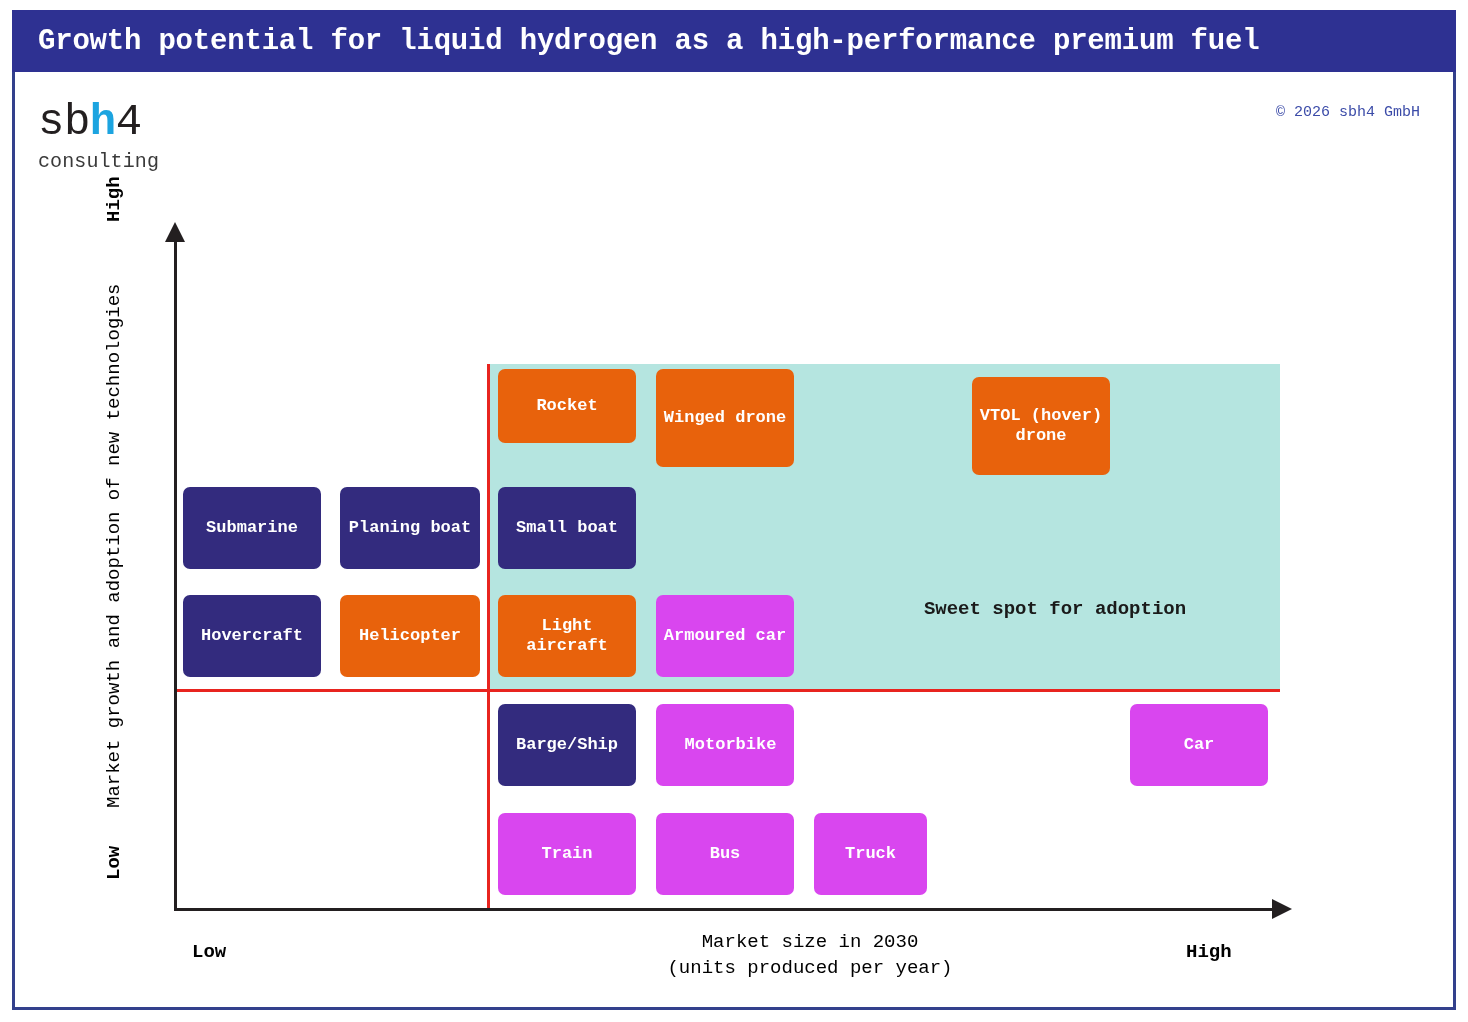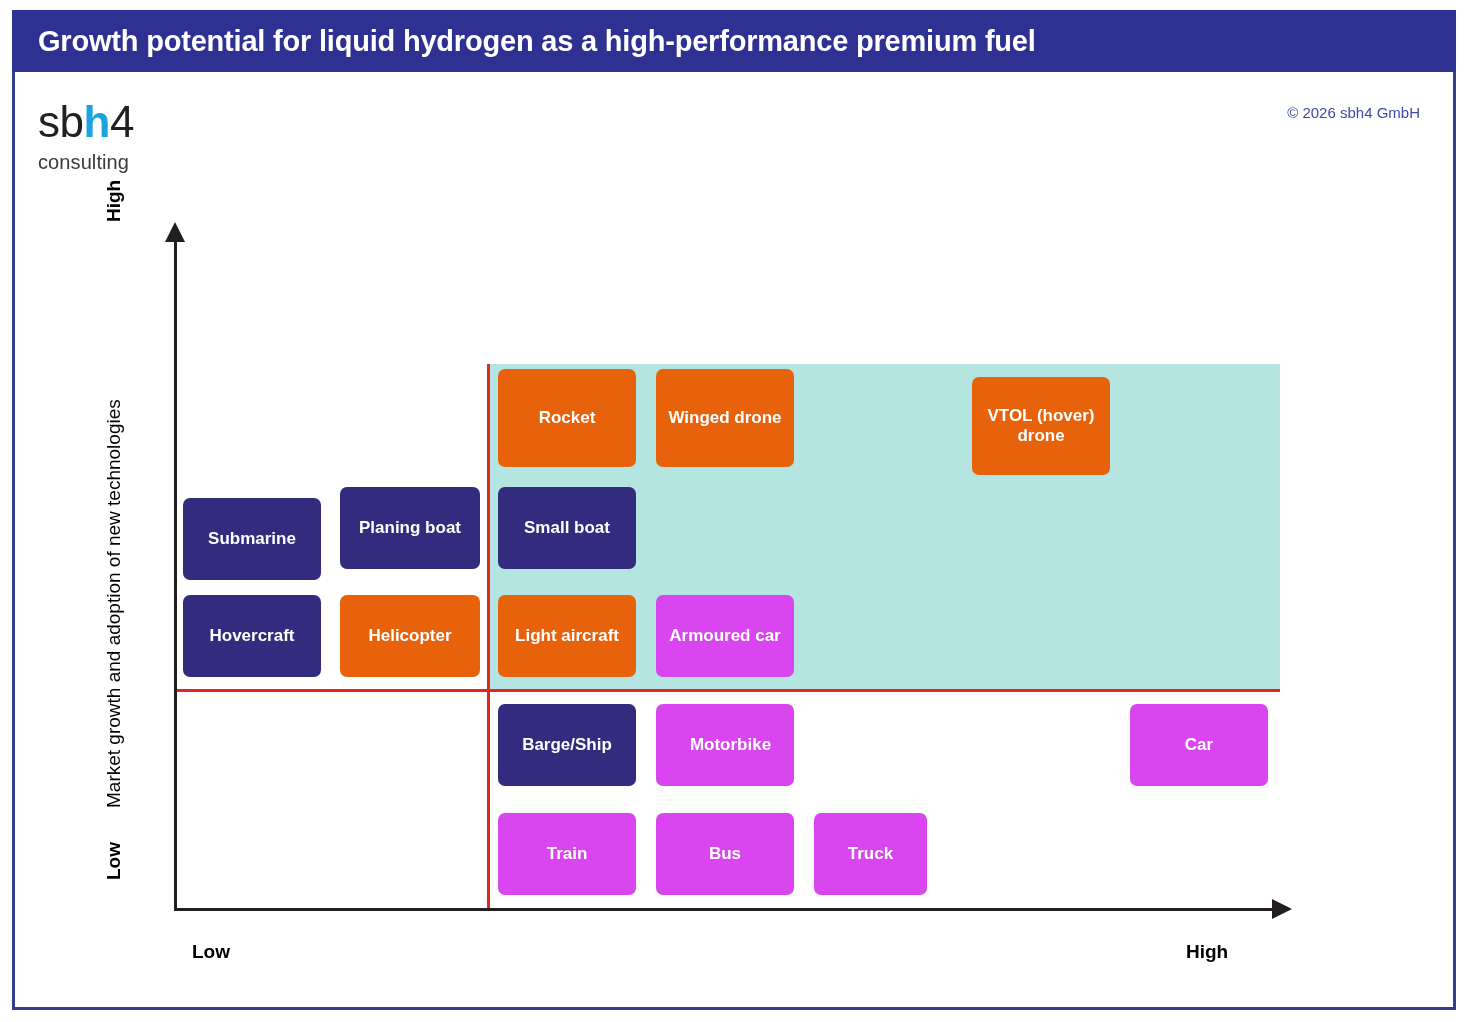--- a/index.html
+++ b/index.html
@@ -12,20 +12,21 @@
     height: 1022px;
     font-family: "Liberation Sans", sans-serif;
     overflow: hidden;
   }
   #page {
     position: relative;
     width: 1468px;
     height: 1022px;
     background: #ffffff;
     box-sizing: border-box;
+    font-family: Liberation Mono, monospace;
   }
   
   #page-frame {
     position: absolute;
     left: 12px;
     top: 10px;
     width: 1444px;
     height: 1000px;
     border: 3px solid #33408C;
     box-sizing: border-box;
@@ -227,38 +228,43 @@
     <div class="axis-line" id="x-axis"></div>
     <div id="y-arrow"></div>
     <div id="x-arrow"></div>
 
     <div id="y-label-high">High</div>
     <div id="y-label-low">Low</div>
     <div id="y-label-main">Market growth and adoption of new technologies</div>
 
     <div id="x-label-low">Low</div>
     <div id="x-label-high">High</div>
+    <div id="x-label-main">
+      <div>Market size in 2030</div>
+      <div>(units produced per year)</div>
+    </div>
 
     <div id="sweet-spot-label">
+      <div>Sweet spot for adoption</div>
     </div>
 
     <div id="item-boxes">
-        <div class="item-box c-navy" style="left: 183px; top: 487px; width: 138px; height: 82px; margin-top: 11px;">
+        <div class="item-box c-navy" style="left: 183px; top: 487px; width: 138px; height: 82px;">
           <span>Submarine</span>
         </div>
         <div class="item-box c-navy" style="left: 340px; top: 487px; width: 140px; height: 82px;">
           <span>Planing boat</span>
         </div>
         <div class="item-box c-navy" style="left: 183px; top: 595px; width: 138px; height: 82px;">
           <span>Hovercraft</span>
         </div>
         <div class="item-box c-orange" style="left: 340px; top: 595px; width: 140px; height: 82px;">
           <span>Helicopter</span>
         </div>
-        <div class="item-box c-orange" style="left: 498px; top: 369px; width: 138px; height: 98px;">
+        <div class="item-box c-orange" style="left: 498px; top: 369px; width: 138px; height: 74px;">
           <span>Rocket</span>
         </div>
         <div class="item-box c-orange" style="left: 656px; top: 369px; width: 138px; height: 98px;">
           <span>Winged drone</span>
         </div>
         <div class="item-box c-orange" style="left: 972px; top: 369px; width: 138px; height: 98px; margin-top: 8px;">
           <span>VTOL (hover) drone</span>
         </div>
         <div class="item-box c-navy" style="left: 498px; top: 487px; width: 138px; height: 82px;">
           <span>Small boat</span>

